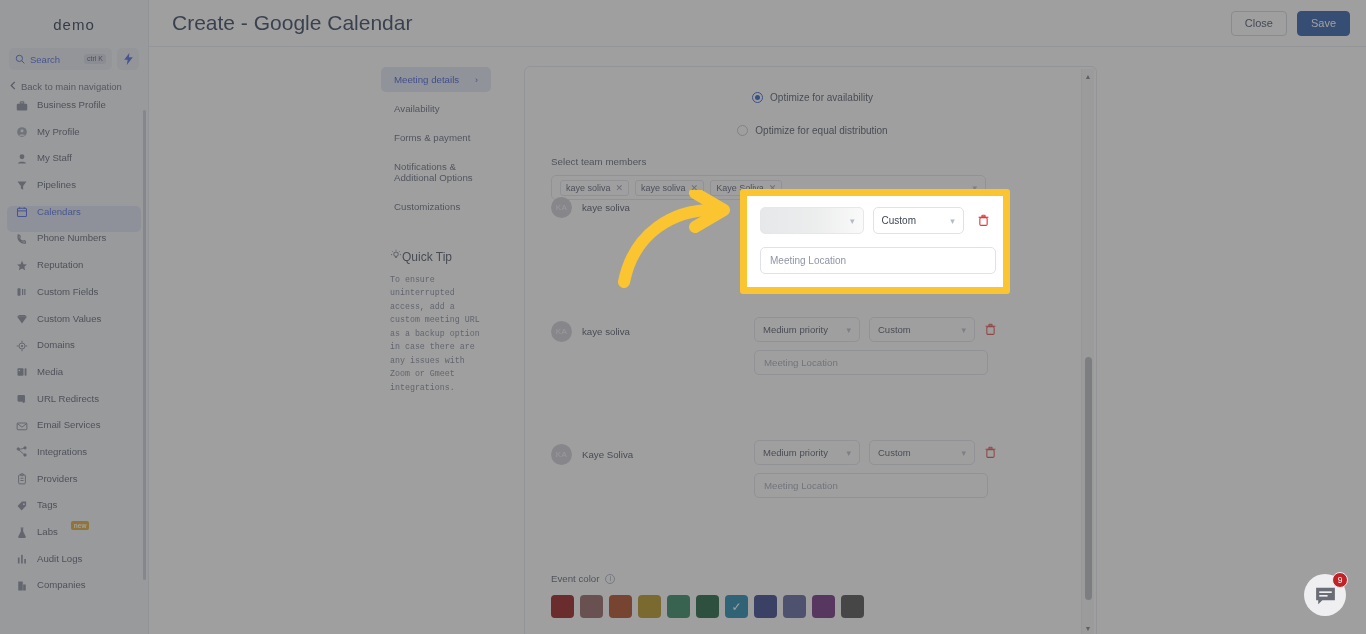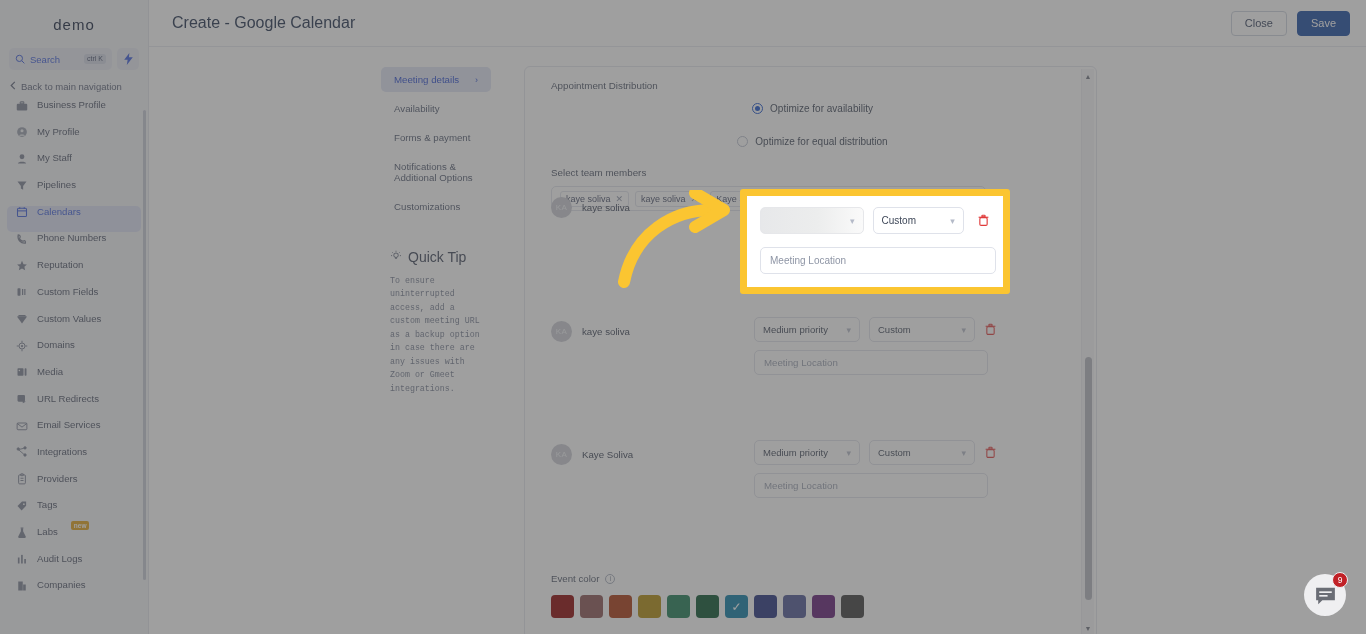--- a/index.html
+++ b/index.html
@@ -68,21 +68,21 @@
     background:#c6cad6; border-radius:2px;
   }
 
   
   #topbar {
     position:absolute; left:149px; top:0; right:0; height:47px;
     background:#ffffff; border-bottom:1px solid #e6e8ef;
     display:flex; align-items:center; z-index:5;
   }
   #topbar .title {
-    margin-left:23px; font-size:16px; color:#20304d; font-weight:400;
+    margin-left:23px; font-size:21px; color:#20304d; font-weight:400;
   }
   .top-actions { margin-left:auto; margin-right:16px; display:flex; gap:10px; }
   .btn {
     font-size:11px; border-radius:4px; padding:0 13px; height:25px;
     display:flex; align-items:center; justify-content:center; cursor:pointer;
   }
   .btn-ghost { background:#fff; border:1px solid #cdd2de; color:#33405c; }
   .btn-primary { background:#184aa0; border:1px solid #184aa0; color:#fff; }
 
   
@@ -95,22 +95,22 @@
   #modal-nav { position:absolute; left:232px; top:20px; width:110px; }
   .mnav-item {
     font-size:9.7px; color:#525b70; padding:7px 13px;
     border-radius:5px; display:flex; align-items:center;
     margin-bottom:4px;
   }
   .mnav-item.active { background:#dfe4f4; color:#2e4fd0; }
   .mnav-item .chev { margin-left:auto; font-size:9px; color:#2e4fd0; }
   .quick-tip { margin-top:30px; padding:0 9px; }
   .qt-head {
-    display:flex; gap:6px;
-    font-size:14px; color:#3d4559; margin-bottom:9px;
+    display:flex; align-items:center; 
+    font-size:12px; color:#3d4559; margin-bottom:9px;
   }
   .qt-body { font-size:8.3px; line-height:1.62; color:#767e92;font-family:Liberation Mono, monospace; }
 
   
   #card {
     position:absolute; left:375px; top:19px; width:573px; height:573px;
     background:#fff; border:1px solid #e4e6ee; border-radius:6px;
     overflow:hidden;
   }
   .card-inner { position:absolute; inset:0; padding:13px 22px 0 26px; }
@@ -497,21 +497,20 @@
           </span>
           <span>Quick Tip</span>
         </div>
         <div class="qt-body">To ensure uninterrupted access, add a custom meeting URL as a backup option in case there are any issues with Zoom or Gmeet integrations.</div>
       </div>
     </div>
 
     <div id="card">
       <div class="card-inner">
 
-        <div class="lbl-sm">Appointment Distribution</div>
 
         <div class="radio-row">
           <div class="radio">
             <span class="rdot on"></span>
             <span>Optimize for availability</span>
           </div>
           <div class="radio">
             <span class="rdot"></span>
             <span>Optimize for equal distribution</span>
           </div>

